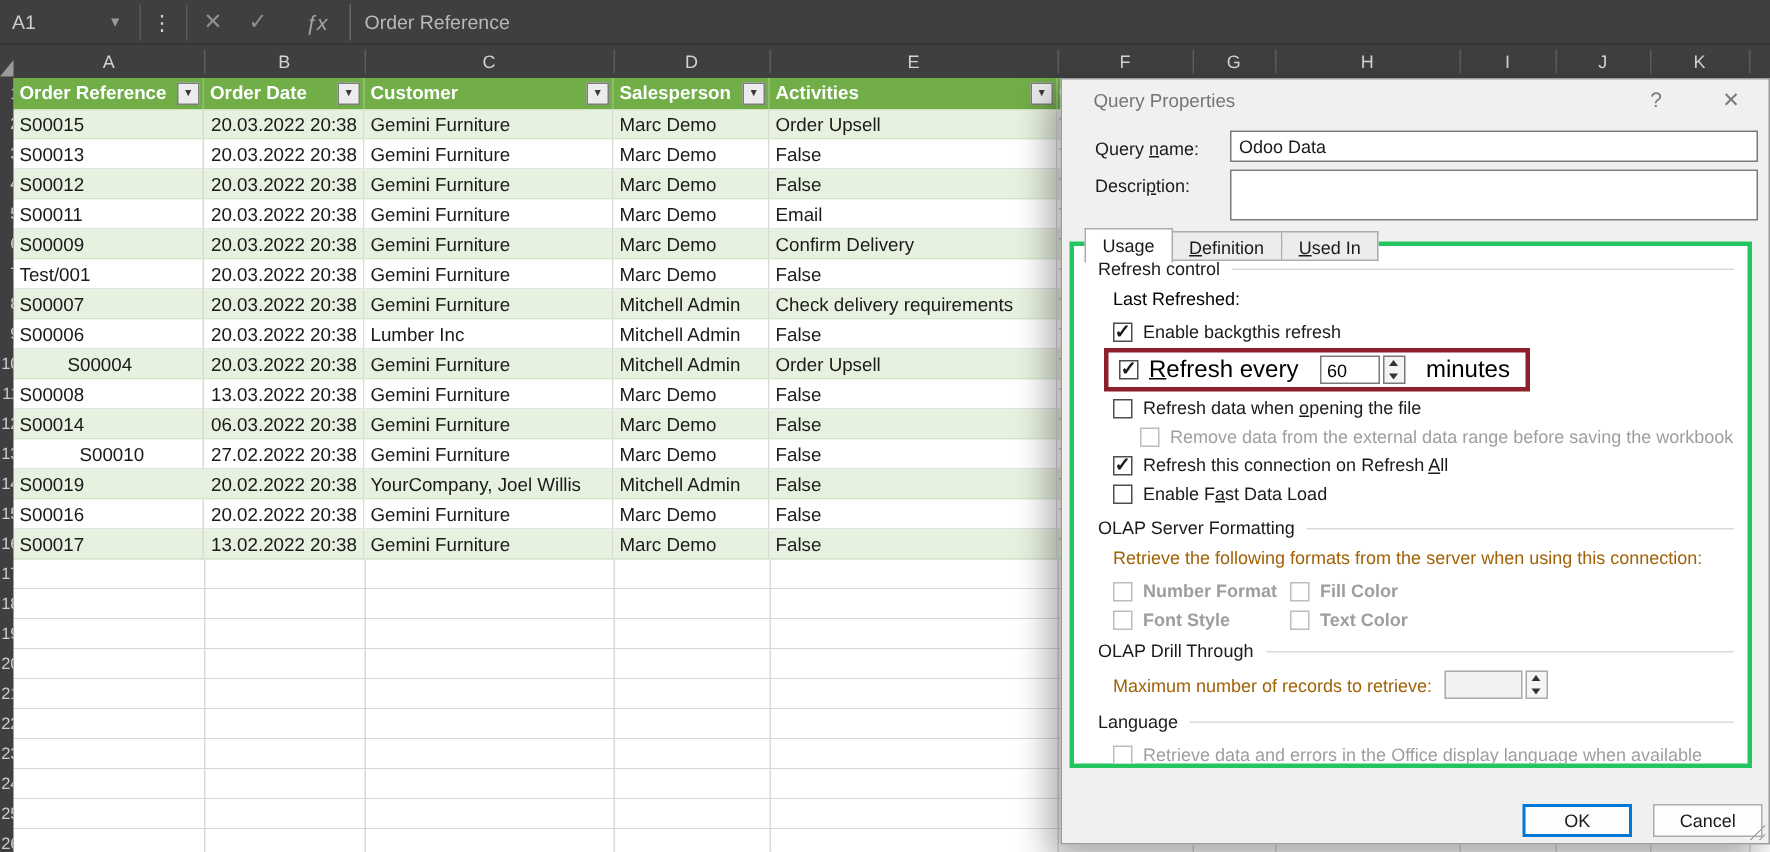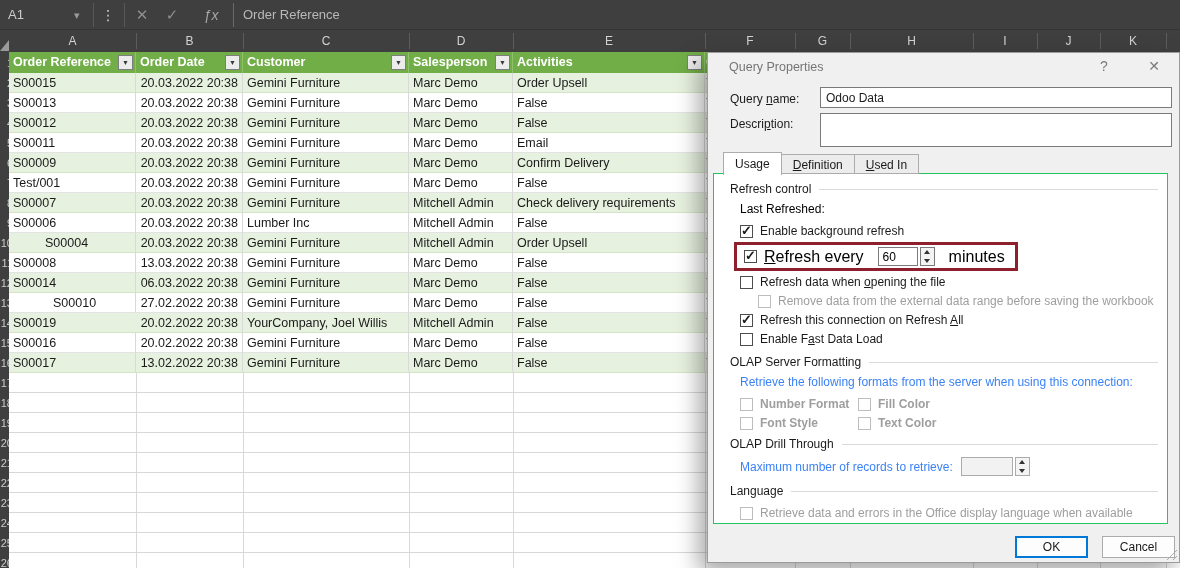--- a/index.html
+++ b/index.html
@@ -57,31 +57,31 @@
   #qname-input{left:112px;top:34px;width:352px;height:21px;}
   #desc-label{left:22px;top:64px;}
   #desc-input{left:112px;top:60px;width:352px;height:34px;resize:none;}
   .k{text-decoration:underline;text-underline-offset:1px;}
 
   #tabs{position:absolute;left:15px;top:99px;display:flex;align-items:flex-end;z-index:2;}
   .tab{height:20px;line-height:20px;padding:0 11px;font-size:12px;color:#1a1a1a;background:#ECECEC;border:1px solid #ACACAC;border-left:none;}
   .tab:first-child{border-left:1px solid #ACACAC;}
   .tab.active{height:23px;line-height:22px;background:#fff;border:1px solid #ACACAC;border-bottom:none;margin-bottom:-1px;position:relative;}
 
-  #page{position:absolute;left:5px;top:120px;width:455px;height:351px;background:#fff;border:1px solid #22c55e;padding:8px 9px 0 16px;overflow:hidden;}
+  #page{position:absolute;left:5px;top:108px;width:455px;height:351px;background:#fff;border:3px solid #22c55e;padding:8px 9px 0 16px;overflow:hidden;}
   .group-head{display:flex;align-items:center;font-size:12px;color:#1a1a1a;margin-bottom:6px;}
   .group-head .rule{flex:1;height:1px;background:#DADADA;margin-left:8px;}
   .ind{margin-left:10px;}
   .ind2{margin-left:28px;}
   .cbrow{display:flex;align-items:center;height:18px;margin-bottom:1px;font-size:12px;color:#1a1a1a;}
   .cb{width:13px;height:13px;border:1px solid #4D4D4D;background:#fff;margin-right:7px;flex:0 0 13px;position:relative;}
   .cb.checked::after{content:"✓";position:absolute;left:0px;top:-3px;font-size:13px;font-weight:bold;color:#1a1a1a;}
   .cbrow.disabled{color:#9E9E9E;}
   .cbrow.disabled .cb{border-color:#BDBDBD;}
-  .graytxt{font-size:12px;color:#3b82f6;}
+  .graytxt{font-size:12px;color:#a16207;}
   #redbox{display:inline-flex;align-items:center;border:3px solid #8E1F2C;padding:2px 10px 2px 4px;margin:1px 0 2px 4px;background:#fff;}
   #redbox .cb{margin-left:3px;}
   .spinfield{width:40px;height:19px;border:1px solid #7A7A7A;background:#fff;font-size:12px;padding:0 4px;margin-left:14px;}
   .spinner{width:15px;height:19px;border:1px solid #7A7A7A;margin-left:2px;display:flex;flex-direction:column;background:#F4F4F4;}
   .spinner div{flex:1;display:flex;align-items:center;justify-content:center;}
   .spinner .up::after{content:"";border-left:3.5px solid transparent;border-right:3.5px solid transparent;border-bottom:4px solid #333;}
   .spinner .dn::after{content:"";border-left:3.5px solid transparent;border-right:3.5px solid transparent;border-top:4px solid #333;}
   .spinner.dis{border-color:#ABABAB;}
   .minutes-lbl{margin-left:14px;}
   .fmt-grid{display:grid;grid-template-columns:118px auto;margin-left:10px;margin-bottom:4px;font-weight:bold;}
@@ -340,21 +340,21 @@
 
     <div id="page">
       <div class="group-head">
           <span>Refresh control</span>
           <span class="rule"></span>
         </div>
       <div class="ind" style="font-size:12px;margin-bottom:6px">Last Refreshed:</div>
 
       <div class="cbrow ind">
         <span class="cb checked"></span>
-        <span><span>Enable back</span><span class="k">g</span><span>round refresh</span></span>
+        <span><span>Enable back</span><span class="k">g</span><span>this refresh</span></span>
       </div>
 
       <div id="redbox">
         <span class="cb checked"></span>
         <span><span></span><span class="k">R</span><span>efresh every</span></span>
         <input class="spinfield" value="60" style="">
         <span class="spinner">
             <div class="up"></div>
             <div class="dn"></div>
           </span>

